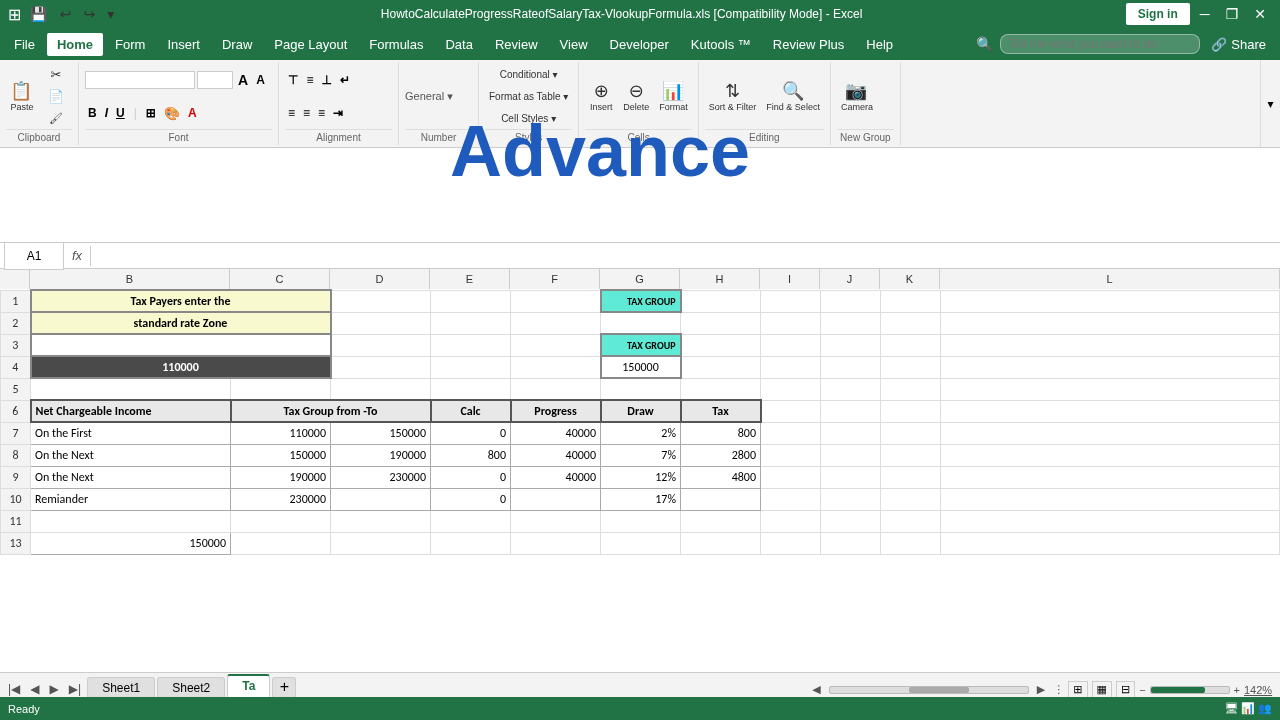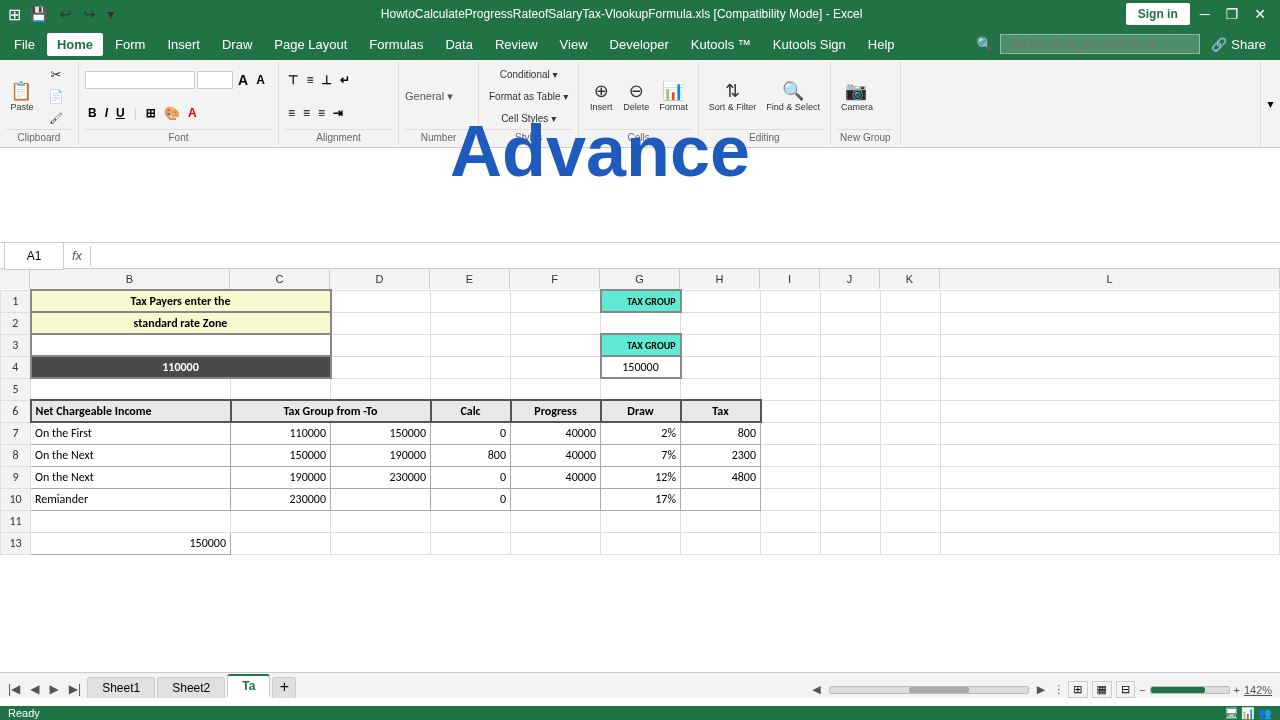--- a/index.html
+++ b/index.html
@@ -223,21 +223,21 @@
       border-bottom: none;
       background: #e0e0e0;
       cursor: pointer;
       font-size: 16px;
       border-radius: 3px 3px 0 0;
       padding-bottom: 2px;
     }
 
     
     .status-bar {
-      height: 14px;
+      height: 23px;
       background: #217346;
       color: white;
       font-size: 11px;
       display: flex;
       align-items: center;
       justify-content: space-between;
       padding: 0 8px;
       position: absolute;
       bottom: 0;
       left: 0;
@@ -293,25 +293,25 @@
   <div class="menu-item">Form</div>
   <div class="menu-item">Insert</div>
   <div class="menu-item">Draw</div>
   <div class="menu-item">Page Layout</div>
   <div class="menu-item">Formulas</div>
   <div class="menu-item">Data</div>
   <div class="menu-item">Review</div>
   <div class="menu-item">View</div>
   <div class="menu-item">Developer</div>
   <div class="menu-item">Kutools ™</div>
-  <div class="menu-item">Kutools Sign</div>
+  <div class="menu-item">Review Plus</div>
   <div class="menu-item">Help</div>
   <div style="flex:1"></div>
   <span style="font-size:14px; margin-right:4px;">🔍</span>
-  <input type="text" style="background: rgba(255, 255, 255, 0.2); border: 1px solid rgba(255, 255, 255, 0.4); color: white; padding: 2px 8px; width: 200px; font-size: 12px; border-radius: 0;" placeholder="Tell me what you want to do">
+  <input type="text" style="background: rgba(255, 255, 255, 0.2); border: 1px solid rgba(255, 255, 255, 0.4); color: white; padding: 2px 8px; width: 200px; font-size: 12px; border-radius: 8px;" placeholder="Tell me what you want to do">
   <div class="menu-item">🔗 Share</div>
 </div>
 
 <div class="ribbon-wrapper" style="position:relative;">
   <div class="ribbon">
 
     <div class="ribbon-section">
       <div class="ribbon-row">
         <button class="rb-btn">
           <span class="rb-icon">📋</span>
@@ -570,21 +570,21 @@
     </tr>
 
     <tr>
       <td class="row-num sheet-cell">8</td>
       <td class="sheet-cell" style="border:1px solid #aaa;">On the Next</td>
       <td class="sheet-cell cell-right" style="border:1px solid #aaa;">150000</td>
       <td class="sheet-cell cell-right" style="border:1px solid #aaa;">190000</td>
       <td class="sheet-cell cell-right" style="border:1px solid #aaa;">800</td>
       <td class="sheet-cell cell-right" style="border:1px solid #aaa;">40000</td>
       <td class="sheet-cell cell-right" style="border:1px solid #aaa;">7%</td>
-      <td class="sheet-cell cell-right" style="border:1px solid #aaa;">2300</td>
+      <td class="sheet-cell cell-right" style="border:1px solid #aaa;">2800</td>
       <td class="sheet-cell"></td>
       <td class="sheet-cell"></td>
       <td class="sheet-cell"></td>
       <td class="sheet-cell"></td>
     </tr>
 
     <tr>
       <td class="row-num sheet-cell">9</td>
       <td class="sheet-cell" style="border:1px solid #aaa;">On the Next</td>
       <td class="sheet-cell cell-right" style="border:1px solid #aaa;">190000</td>

